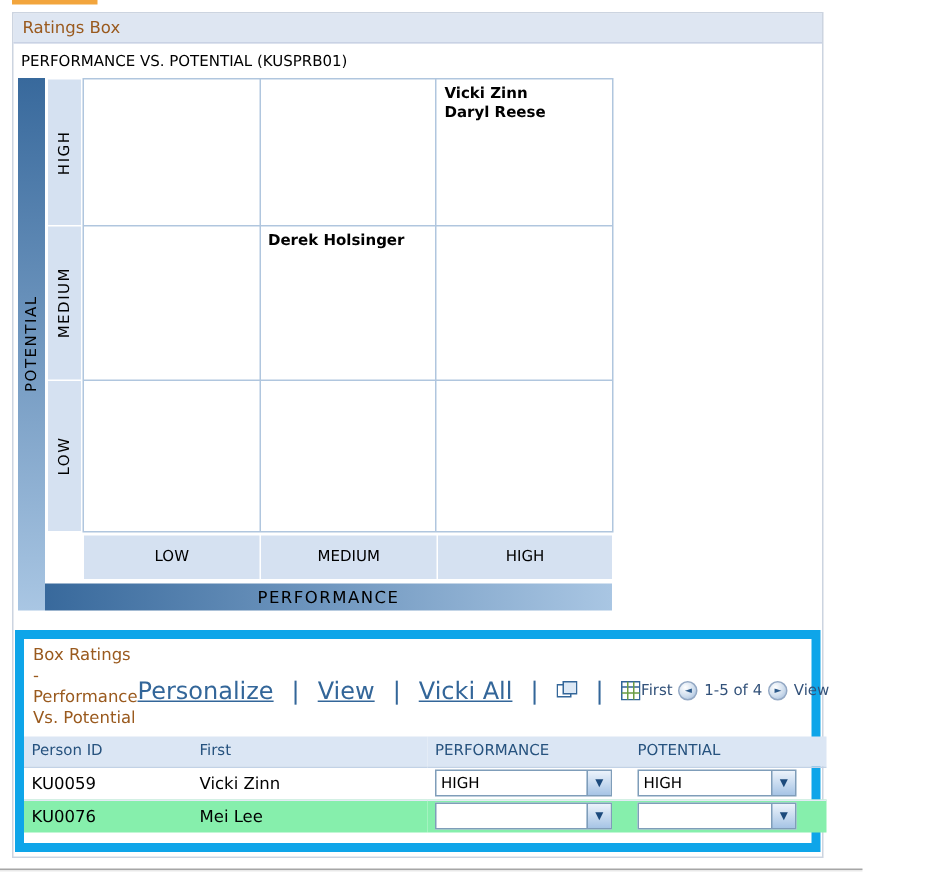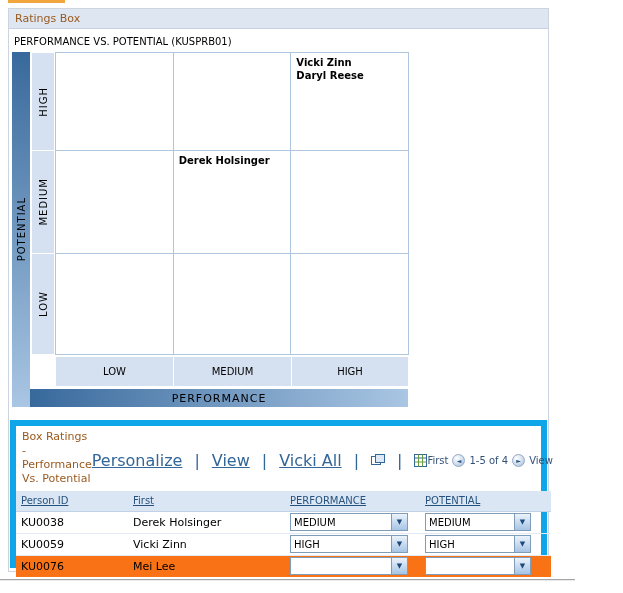--- a/index.html
+++ b/index.html
@@ -45,23 +45,23 @@
   .sep { color:#336699; }
   .icon { display:inline-flex; align-items:center; }
   .pager { display:flex; align-items:center; gap:4px; margin-left:auto; margin-top:5px;
            font-size:10px; white-space:nowrap; color:#33527a; }
   .circle { width:13px; height:13px; border-radius:50%; border:1px solid #93a8c4;
             background:radial-gradient(circle at 35% 30%,#ffffff,#cfdded 55%,#9cb8d8);
             font-size:6px; color:#2d5a8a; display:inline-flex; align-items:center; justify-content:center; }
 
   .tbl { width:535px; border-collapse:collapse; table-layout:fixed; margin-top:3px; }
   .tbl th { background:#dbe6f4; color:#26527e; font-weight:normal; text-align:left;
-            font-size:10px; height:20px; padding:0 5px; border-bottom:1px solid #c2d2e6;text-decoration:underline; }
+            font-size:10px; height:20px; padding:0 5px; border-bottom:1px solid #c2d2e6; }
   .tbl td { font-size:11px; height:22px; padding:0 5px; border-bottom:1px solid #e3eaf4; }
-  .tbl tr.last td { border-bottom:none; background:#f97316; }
+  .tbl tr.last td { border-bottom:none; background:#86efac; }
 
   .dd { position:relative; height:18px; border:1px solid #7f9db9; background:#fff; display:flex; align-items:center; }
   .dd-perf { width:118px; } .dd-pot { width:106px; }
   .dd-val { flex:1; font-size:10px; padding:0 3px; overflow:hidden; white-space:nowrap; }
   .dd-btn { width:16px; height:100%; background:linear-gradient(#ecf3fb,#a6c4e5);
             border-left:1px solid #7f9db9; font-size:7px; color:#1c4a7c;
             display:flex; align-items:center; justify-content:center; }
 
   .page-divider { position:absolute; left:0; top:579px; width:623px; height:1px; background:#a6a6a6;
                   box-shadow:0 1px 0 #e9e9e9; }
@@ -172,36 +172,20 @@
       <thead>
         <tr>
           <th>Person ID</th>
           <th>First</th>
           <th>PERFORMANCE</th>
           <th>POTENTIAL</th>
         </tr>
       </thead>
       <tbody>
         <tr>
-          <td>KU0038</td>
-          <td>Derek Holsinger</td>
-          <td>
-            <div class="dd dd-perf">
-              <span class="dd-val">MEDIUM</span>
-              <span class="dd-btn">▼</span>
-            </div>
-          </td>
-          <td>
-            <div class="dd dd-pot">
-              <span class="dd-val">MEDIUM</span>
-              <span class="dd-btn">▼</span>
-            </div>
-          </td>
-        </tr>
-        <tr>
           <td>KU0059</td>
           <td>Vicki Zinn</td>
           <td>
             <div class="dd dd-perf">
               <span class="dd-val">HIGH</span>
               <span class="dd-btn">▼</span>
             </div>
           </td>
           <td>
             <div class="dd dd-pot">

